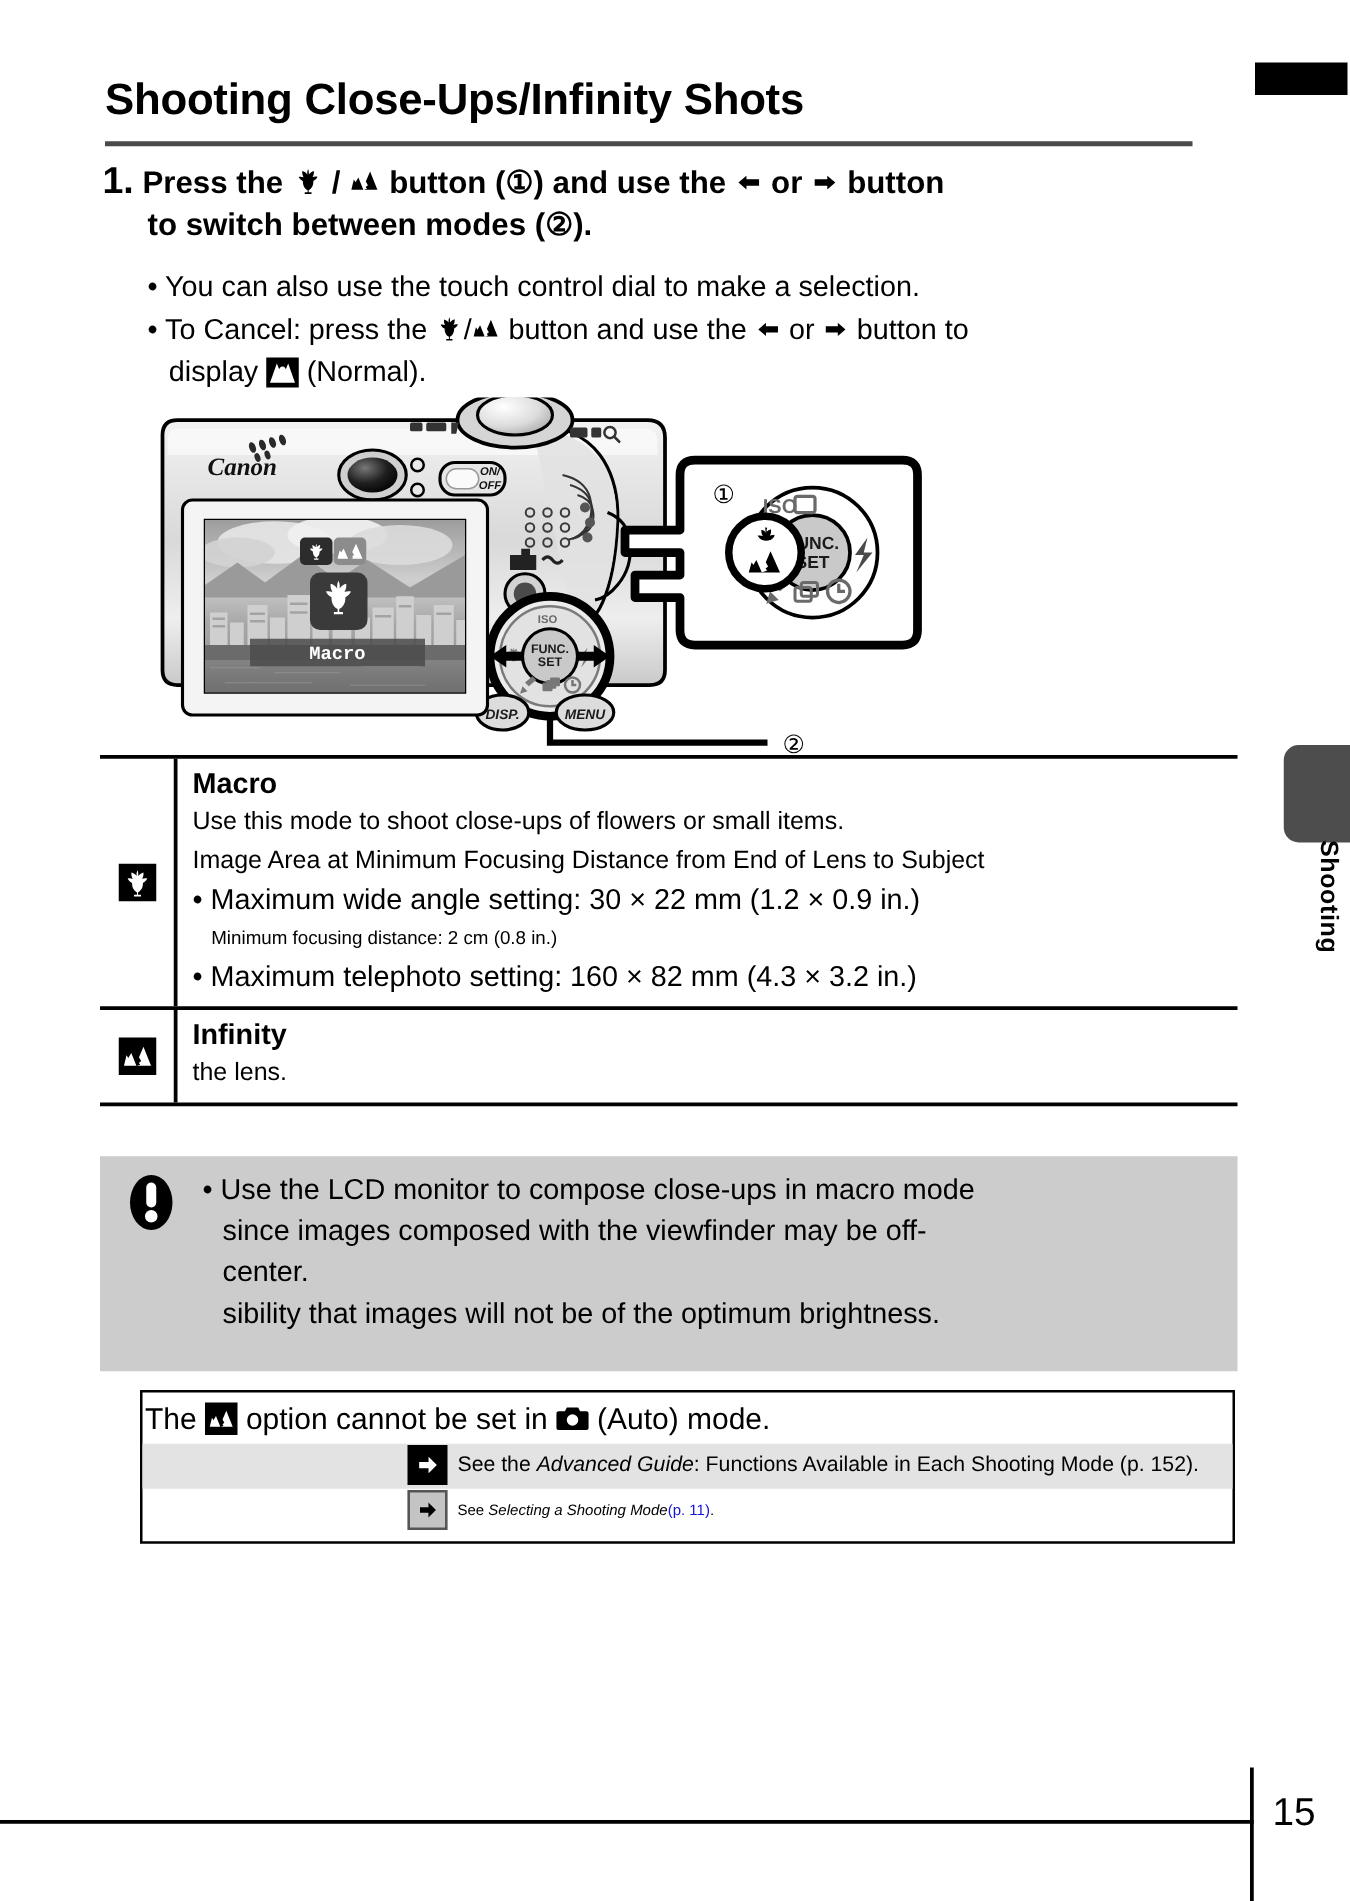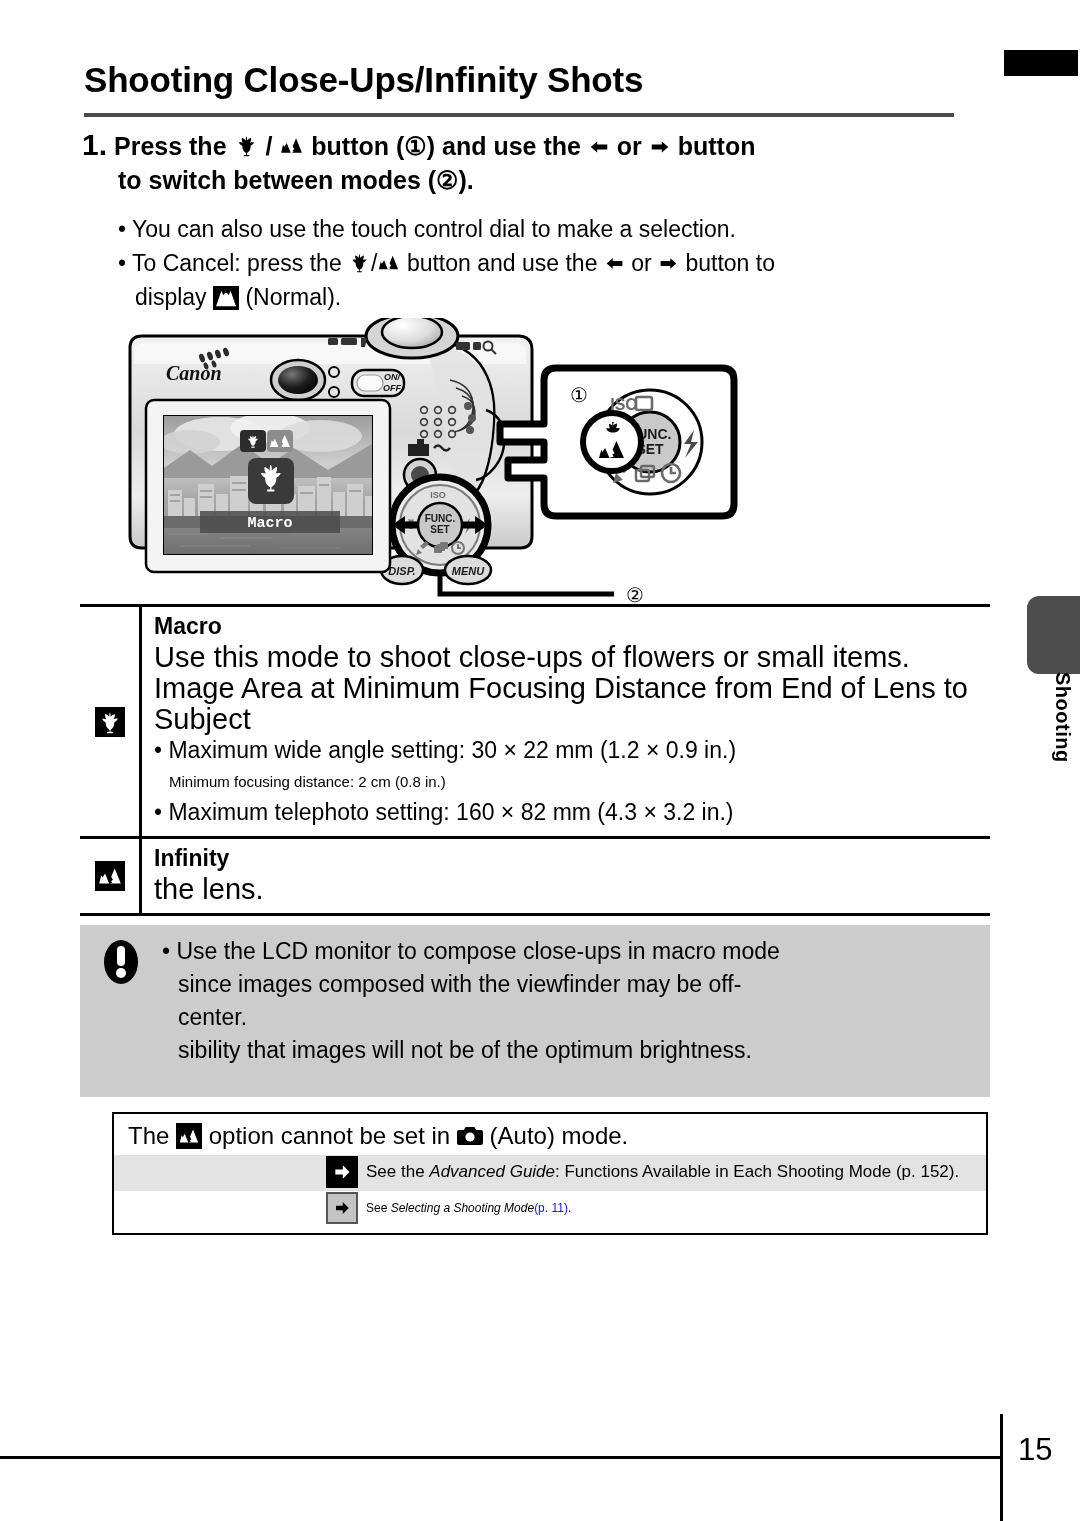--- a/index.html
+++ b/index.html
@@ -63,42 +63,42 @@
   .tbl{ position:absolute; left:80px; top:604px; width:910px; }
   .tbl .hr{ height:3px; background:#000; }
   .tbl .row{ position:relative; display:flex; }
   .tbl .iconcell{
     width:62px; flex:0 0 62px;
     display:flex; align-items:center; justify-content:center;
     border-right:3px solid #000;
   }
   .tbl .txtcell{ padding:4px 0 8px 12px; flex:1; }
   .tbl .hdr{ font-size:23px; font-weight:bold; line-height:31px; }
-  .tbl .ln{ font-size:29px; line-height:31px; }
+  .tbl .ln{ font-size:20px; line-height:31px; }
   .tbl .bl{ font-size:23px; line-height:31px; text-indent:-15px; padding-left:15px; }
   .tbl .sub{ font-size:15px; line-height:31px; padding-left:15px; }
 
   
   .caution{
     position:absolute; left:80px; top:925px; width:910px; height:172px;
     background:#cccccc;
     display:flex;
   }
   .caution .excl{ width:82px; flex:0 0 82px; padding-top:14px; display:flex; justify-content:center; }
   .caution .ctext{ flex:1; padding:10px 18px 2px 0; font-size:23px; line-height:33px; }
   .caution .b{ display:block; text-indent:-16px; padding-left:16px; }
   .caution .cont{ display:block; padding-left:16px; }
 
   
   .notebox{
     position:absolute; left:112px; top:1112px; width:876px; height:123px;
     border:2px solid #000; background:#fff;
   }
   .note-line{
-    font-size:24px; line-height:33px; padding:5px 0 0 14px;
+    font-size:24px; line-height:33px; padding:5px 0 0 2px;
   }
   .reflist{ margin-top:3px; }
   .refrow{ display:flex; align-items:stretch; height:36px; }
   .refrow.dark{ background:#e3e3e3; }
   .refrow .spacer{ width:212px; flex:0 0 212px; }
   .refarrow{
     width:32px; height:32px; flex:0 0 32px;
     display:flex; align-items:center; justify-content:center;
     margin:1px 0;
   }

